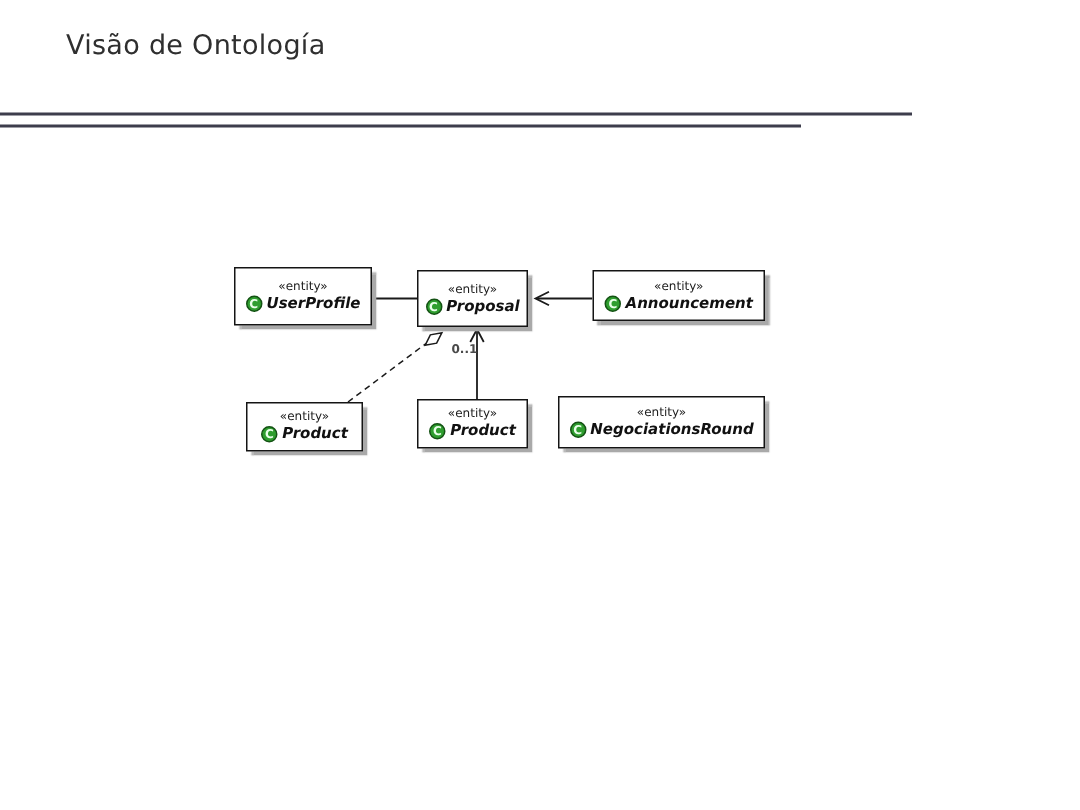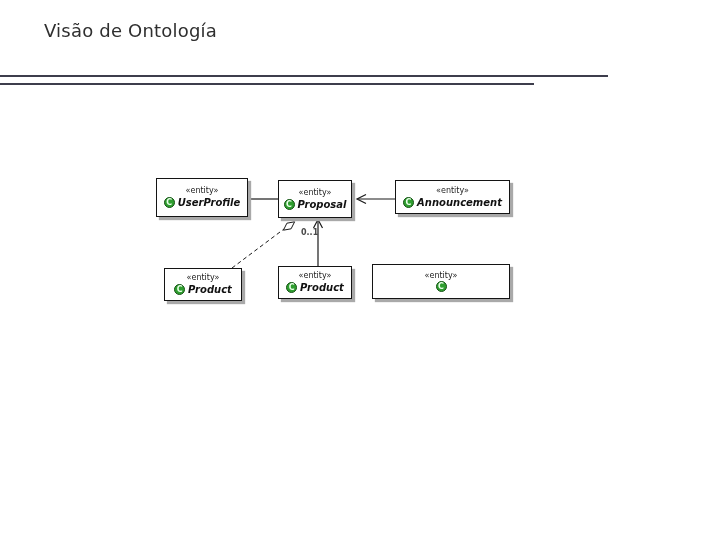--- a/index.html
+++ b/index.html
@@ -132,16 +132,17 @@
     <div class="entity-name-row">
       <span class="class-icon">C</span>
       <span class="entity-name">Product</span>
     </div>
   </div>
 
   <div class="entity-box pos-negociations">
     <div class="stereotype">«entity»</div>
     <div class="entity-name-row">
       <span class="class-icon">C</span>
+      <span class="entity-name">NegociationsRound</span>
     </div>
   </div>
 
 </div>
 
 </body></html>

